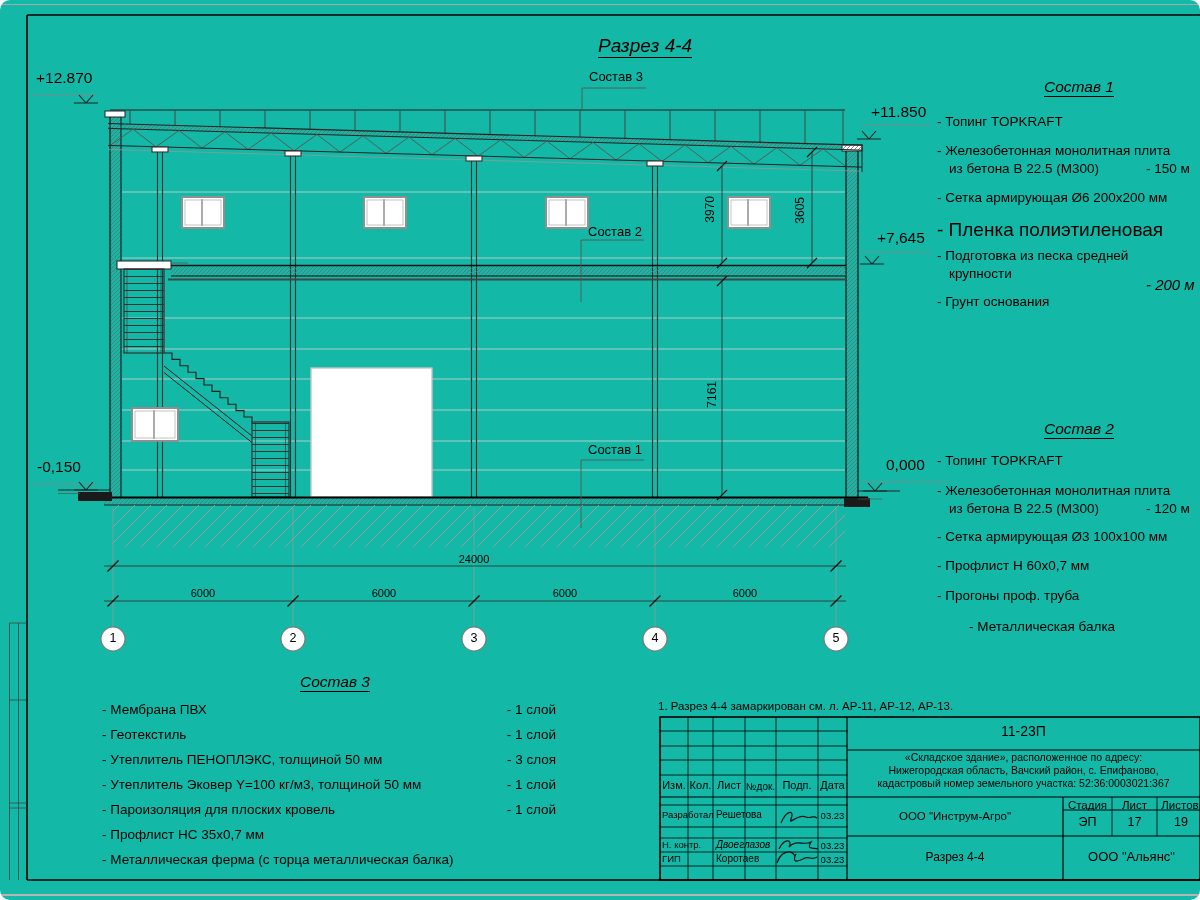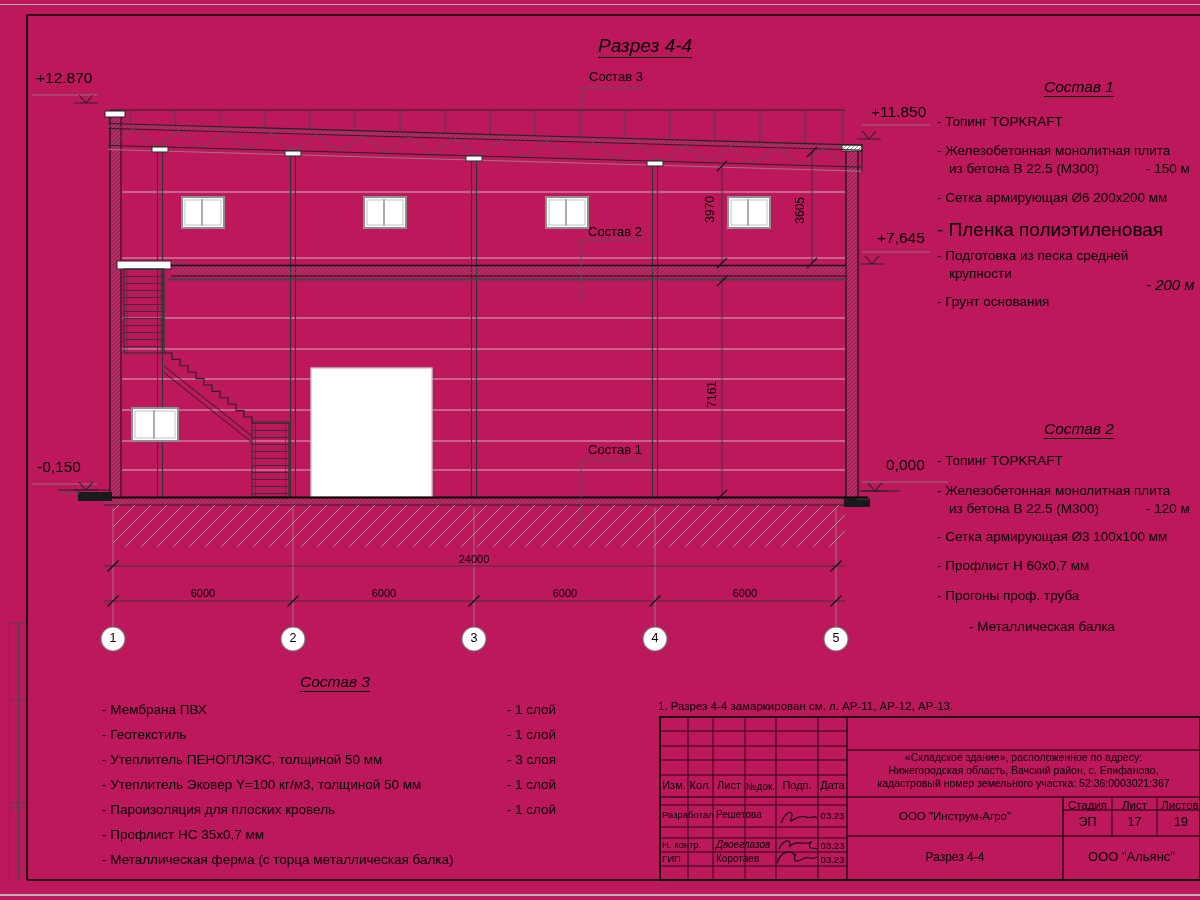--- a/index.html
+++ b/index.html
@@ -1,17 +1,17 @@
 <!DOCTYPE html>
 <html><head>
 <meta charset="utf-8">
 <style>
   html,body{margin:0;padding:0;background:#fff;}
-  #sheet{position:relative;width:1200px;height:900px;background:#be185d;overflow:hidden;
-         font-family:"Liberation Sans",sans-serif;color:#000;}
+  #sheet{position:relative;width:1200px;height:900px;background:#14b8a6;overflow:hidden;
+         font-family:"Liberation Sans",sans-serif;color:#000;border-radius:10px;}
   svg{position:absolute;left:0;top:0;}
   .t{position:absolute;white-space:nowrap;color:#000;line-height:1.05;}
   .it{font-style:italic;}
   .u{border-bottom:1.3px solid #000;padding-bottom:1px;}
   .ctr{text-align:center;}
   .rgt{text-align:right;}
   .rot{transform:rotate(-90deg);transform-origin:center center;}
 </style>
 </head>
 <body>
@@ -301,20 +301,21 @@
 <div class="t rgt" style="left:452px;top:753px;width:104px;font-size:13.5px;">- 3 слоя</div>
 <div class="t" style="left:102px;top:778px;font-size:13.5px;">- Утеплитель Эковер Y=100 кг/м3, толщиной 50 мм</div>
 <div class="t rgt" style="left:452px;top:778px;width:104px;font-size:13.5px;">- 1 слой</div>
 <div class="t" style="left:102px;top:803px;font-size:13.5px;">- Пароизоляция для плоских кровель</div>
 <div class="t rgt" style="left:452px;top:803px;width:104px;font-size:13.5px;">- 1 слой</div>
 <div class="t" style="left:102px;top:828px;font-size:13.5px;">- Профлист НС 35х0,7 мм</div>
 <div class="t" style="left:102px;top:853px;font-size:13.5px;">- Металлическая ферма (с торца металлическая балка)</div>
 
 <div class="t" style="left:658px;top:700px;font-size:11.5px;">1. Разрез 4-4 замаркирован см. л. АР-11, АР-12, АР-13.</div>
 
+<div class="t ctr" style="left:847px;top:724px;width:353px;font-size:14px;">11-23П</div>
 <div class="t ctr" style="left:851px;top:752px;width:345px;font-size:10.5px;">«Складское здание», расположенное по адресу:</div>
 <div class="t ctr" style="left:851px;top:765px;width:345px;font-size:10.5px;">Нижегородская область, Вачский район, с. Епифаново,</div>
 <div class="t ctr" style="left:851px;top:778px;width:345px;font-size:10.5px;">кадастровый номер земельного участка: 52:36:0003021:367</div>
 
 <div class="t ctr" style="left:660px;top:780px;width:28px;font-size:11px;">Изм.</div>
 <div class="t ctr" style="left:688px;top:780px;width:25px;font-size:11px;">Кол.</div>
 <div class="t ctr" style="left:713px;top:780px;width:32px;font-size:11px;">Лист</div>
 <div class="t ctr" style="left:745px;top:782px;width:31px;font-size:10px;">№док.</div>
 <div class="t ctr" style="left:776px;top:780px;width:42px;font-size:11px;">Подп.</div>
 <div class="t ctr" style="left:818px;top:780px;width:29px;font-size:11px;">Дата</div>

